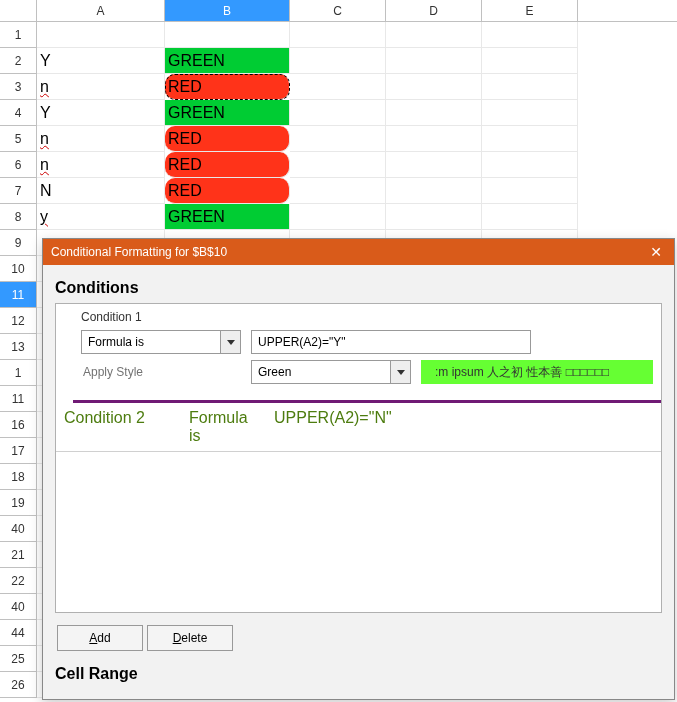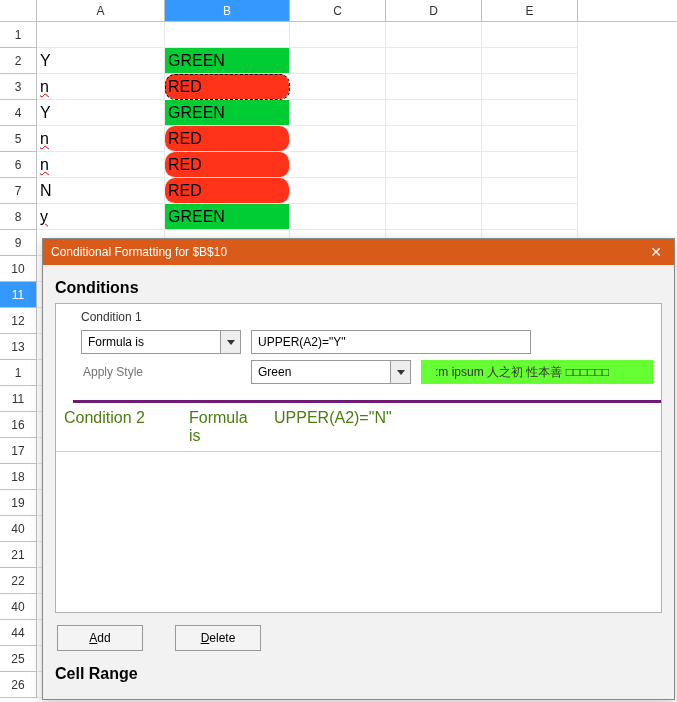--- a/index.html
+++ b/index.html
@@ -216,21 +216,21 @@
     gap: 25px;
     font-size: 16px;
     border-bottom: 1px solid #d0d0d0;
     color: #4d7c0f;
   }
   .cond-collapsed .c1 { width: 100px; }
   .cond-collapsed .c2 { width: 60px; }
 
   .dlg-buttons {
     display: flex;
-    gap: 32px;
+    gap: 4px;
     padding: 12px 2px 0 2px;
   }
   .btn {
     width: 86px;
     height: 26px;
     border: 1px solid #999;
     background: #f4f4f4;
     font-size: 12px;
     cursor: pointer;
     text-align: center;

